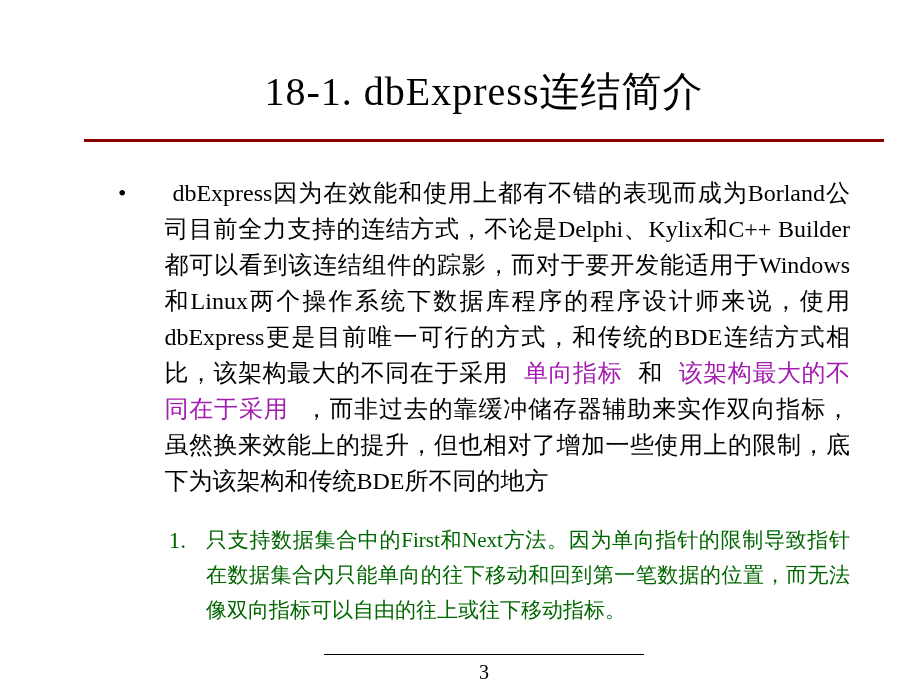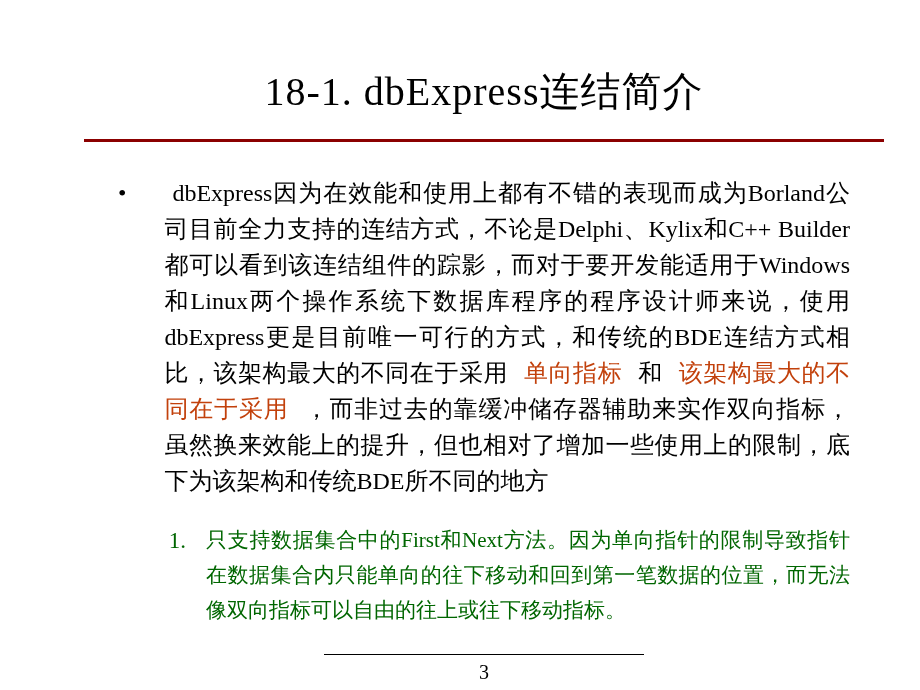--- a/index.html
+++ b/index.html
@@ -46,21 +46,21 @@
       color: #000000;
       flex-shrink: 0;
     }
     .bullet-text {
       font-size: 24px;
       line-height: 36px;
       color: #000000;
       text-align: justify;
     }
     .link-blue {
-      color: #c2410c;
+      color: #a21caf;
     }
     .sub-item {
       display: flex;
       align-items: flex-start;
       margin-left: 52px;
       margin-top: 4px;
     }
     .sub-number {
       font-size: 23px;
       line-height: 35px;

